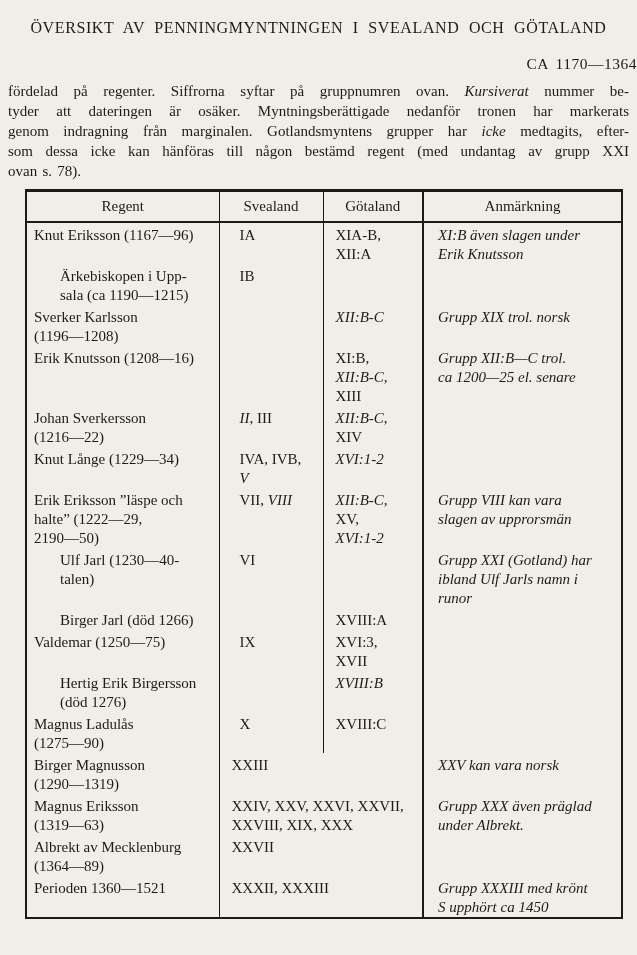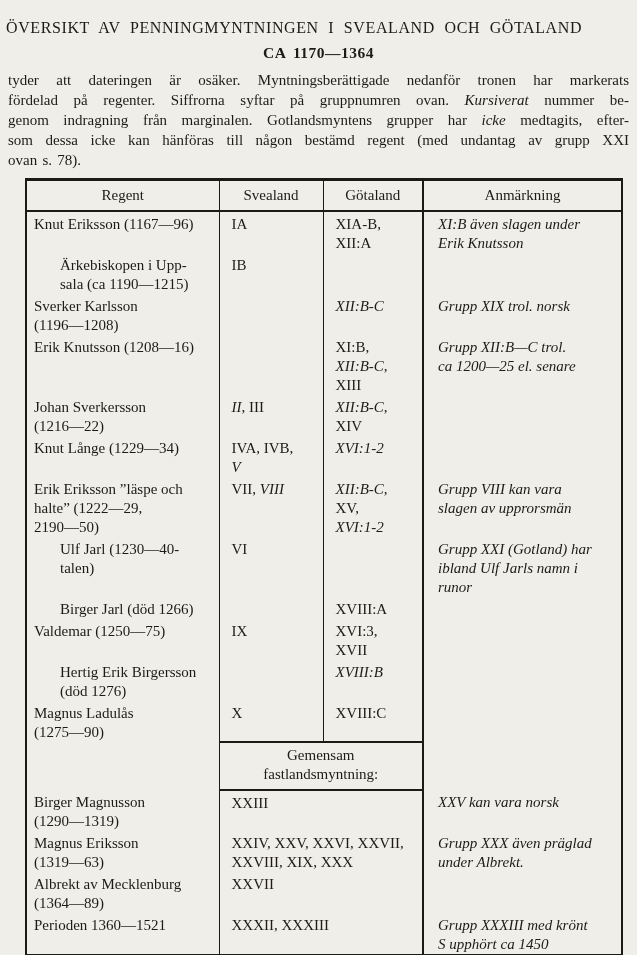--- a/index.html
+++ b/index.html
@@ -8,34 +8,33 @@
   body {
     width: 637px; height: 955px;
     background: #f0eee9;
     color: #1d1b17;
     font-family: "Liberation Serif", serif;
     overflow: hidden;
   }
   .page { position: relative; width: 637px; height: 955px; }
 
   .title {
-    margin: 18px 6px 5px;
-    text-align: left;
+    margin: 18px 6px 16px;
+    text-align: center;
     font-size: 16px;
     line-height: 20px;
     letter-spacing: 0.6px;
     word-spacing: 5px;
   }
   .subtitle {
-    text-align: center;
+    text-align: right;
     font-size: 15.5px;
     line-height: 20px;
     letter-spacing: 0.5px;
     word-spacing: 3px;
-    font-weight: bold;
   }
 
   .intro {
     margin: 7px 8px 0 8px;
     font-size: 15px;
     line-height: 20px;
   }
   .intro .line {
     text-align: justify;
     text-align-last: justify;
@@ -69,21 +68,21 @@
   .vr3 { border-right: 2px solid #1b1a17; }
 
   td {
     vertical-align: top;
     padding: 3px 4px 0 10px;
     line-height: 19px;
     white-space: pre-line;
   }
   td.c-regent { padding-left: 7px; padding-right: 2px; }
   td.c-regent.indent { padding-left: 33px; }
-  td.c-svea { padding-left: 12px; font-family: Liberation Serif, serif; }
+  td.c-svea { padding-left: 20px; font-family: Liberation Serif, serif; }
   td.c-gota { padding-left: 12px; padding-right: 18px; }
   td.c-anm  { padding-left: 14px; padding-right: 2px; font-style: italic; }
   td.c-merged { padding-left: 12px; }
 
   td.section-cell {
     border-top: 2px solid #1b1a17;
     border-bottom: 2px solid #1b1a17;
     text-align: center;
     padding: 3px 2px 5px;
     line-height: 19px;
@@ -93,22 +92,22 @@
 </style>
 </head>
 <body>
 
 <div class="page">
 
   <div class="title">ÖVERSIKT AV PENNINGMYNTNINGEN I SVEALAND OCH GÖTALAND</div>
   <div class="subtitle">CA 1170—1364</div>
 
   <div class="intro" id="intro">
+      <div class="line">fördelad på regenter. Siffrorna syftar på gruppnumren ovan. <i>Kursiverat</i> nummer be-</div>
       <div class="line">tyder att dateringen är osäker. Myntningsberättigade nedanför tronen har markerats</div>
-      <div class="line">fördelad på regenter. Siffrorna syftar på gruppnumren ovan. <i>Kursiverat</i> nummer be-</div>
       <div class="line">genom indragning från marginalen. Gotlandsmyntens grupper har <i>icke</i> medtagits, efter-</div>
       <div class="line">som dessa icke kan hänföras till någon bestämd regent (med undantag av grupp XXI</div>
       <div class="line last">ovan s. 78).</div>
     </div>
 
   <table class="regents">
     <colgroup>
       <col class="col-regent">
         <col class="col-svea">
         <col class="col-gota">
@@ -208,26 +207,20 @@
           <td class="c-anm"></td>
         </tr>
         <tr>
           <td class="c-regent vr1">Magnus Ladulås
 (1275—90)</td>
           <td class="c-svea vr2">X</td>
           <td class="c-gota vr3">XVIII:C</td>
           <td class="c-anm"></td>
         </tr>
         <tr>
-          <td class="c-regent vr1"></td>
-          <td class="section-cell vr3" colspan="2">Gemensam
-fastlandsmyntning:</td>
-          <td class="c-anm"></td>
-        </tr>
-        <tr>
           <td class="c-regent vr1">Birger Magnusson
 (1290—1319)</td>
           <td class="c-merged vr3" colspan="2">XXIII</td>
           <td class="c-anm">XXV kan vara norsk</td>
         </tr>
         <tr>
           <td class="c-regent vr1">Magnus Eriksson
 (1319—63)</td>
           <td class="c-merged vr3" colspan="2">XXIV, XXV, XXVI, XXVII,
 XXVIII, XIX, XXX</td>

